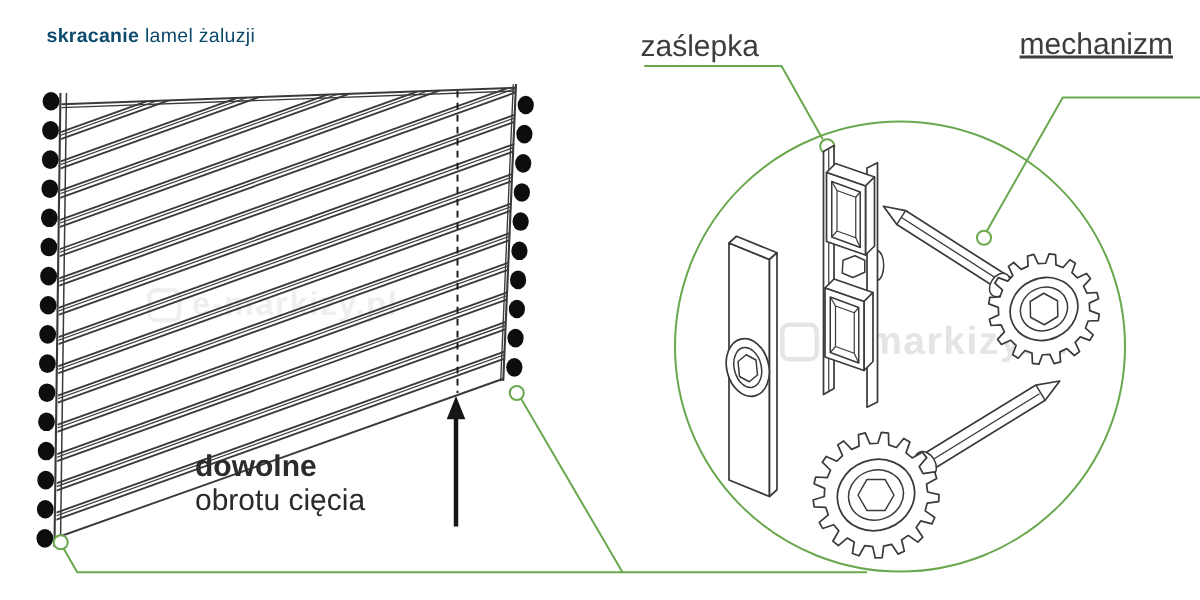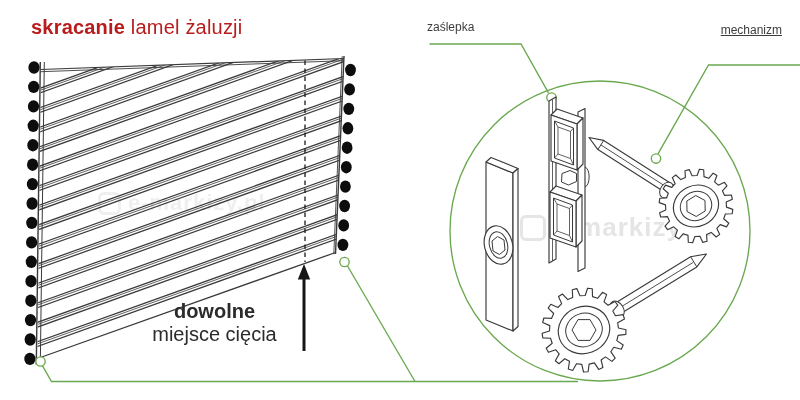--- a/index.html
+++ b/index.html
@@ -1,24 +1,24 @@
 <!DOCTYPE html>
 <html><head>
 <meta charset="utf-8">
 <style>
   html,body{margin:0;padding:0;background:#fff;}
   body{width:800px;height:400px;position:relative;overflow:hidden;
        font-family:"Liberation Sans",sans-serif;}
   .abs{position:absolute;}
-  .title{left:31px;top:16px;font-size:20px;color:#b91c1c;letter-spacing:.2px;}
+  .title{left:31px;top:16px;font-size:13px;color:#0c4a6e;letter-spacing:.2px;}
   .title b{font-weight:bold;}
-  .lbl{font-size:12px;color:#3d3d3d;}
+  .lbl{font-size:20px;color:#3d3d3d;}
   .lbl-endcap{left:427px;top:20px;}
   .lbl-mech{left:640px;top:19px;width:142px;text-align:right;line-height:23px;text-decoration:underline;}
-  .cutnote{left:130px;top:300px;width:169px;text-align:center;line-height:23px;
+  .cutnote{left:130px;top:300px;width:169px;text-align:left;line-height:23px;
            font-size:20px;color:#2b2b2b;}
   .cutnote .b1{font-weight:bold;}
   .wm{position:absolute;display:flex;align-items:center;gap:7px;
       font-weight:bold;pointer-events:none;}
   .wm .box{display:inline-block;border-radius:6px;}
   .wm1{left:98px;top:190px;color:#efefef;}
   .wm1 .box{width:17px;height:17px;border:3px solid #efefef;}
   .wm1 .txt{font-size:22px;letter-spacing:1px;}
   .wm2{left:520px;top:212px;color:#e5e5e5;}
   .wm2 .box{width:20px;height:20px;border:3.5px solid #e5e5e5;}
@@ -198,14 +198,14 @@
 <div class="abs title"><b>skracanie</b><span> lamel żaluzji</span></div>
 
 <div class="abs lbl lbl-endcap">zaślepka</div>
 
 <div class="abs lbl lbl-mech">
   <div>mechanizm</div>
 </div>
 
 <div class="abs cutnote">
   <div class="b1">dowolne</div>
-  <div>miejsce cięcia</div>
+  <div>obrotu cięcia</div>
 </div>
 
 </body></html>

